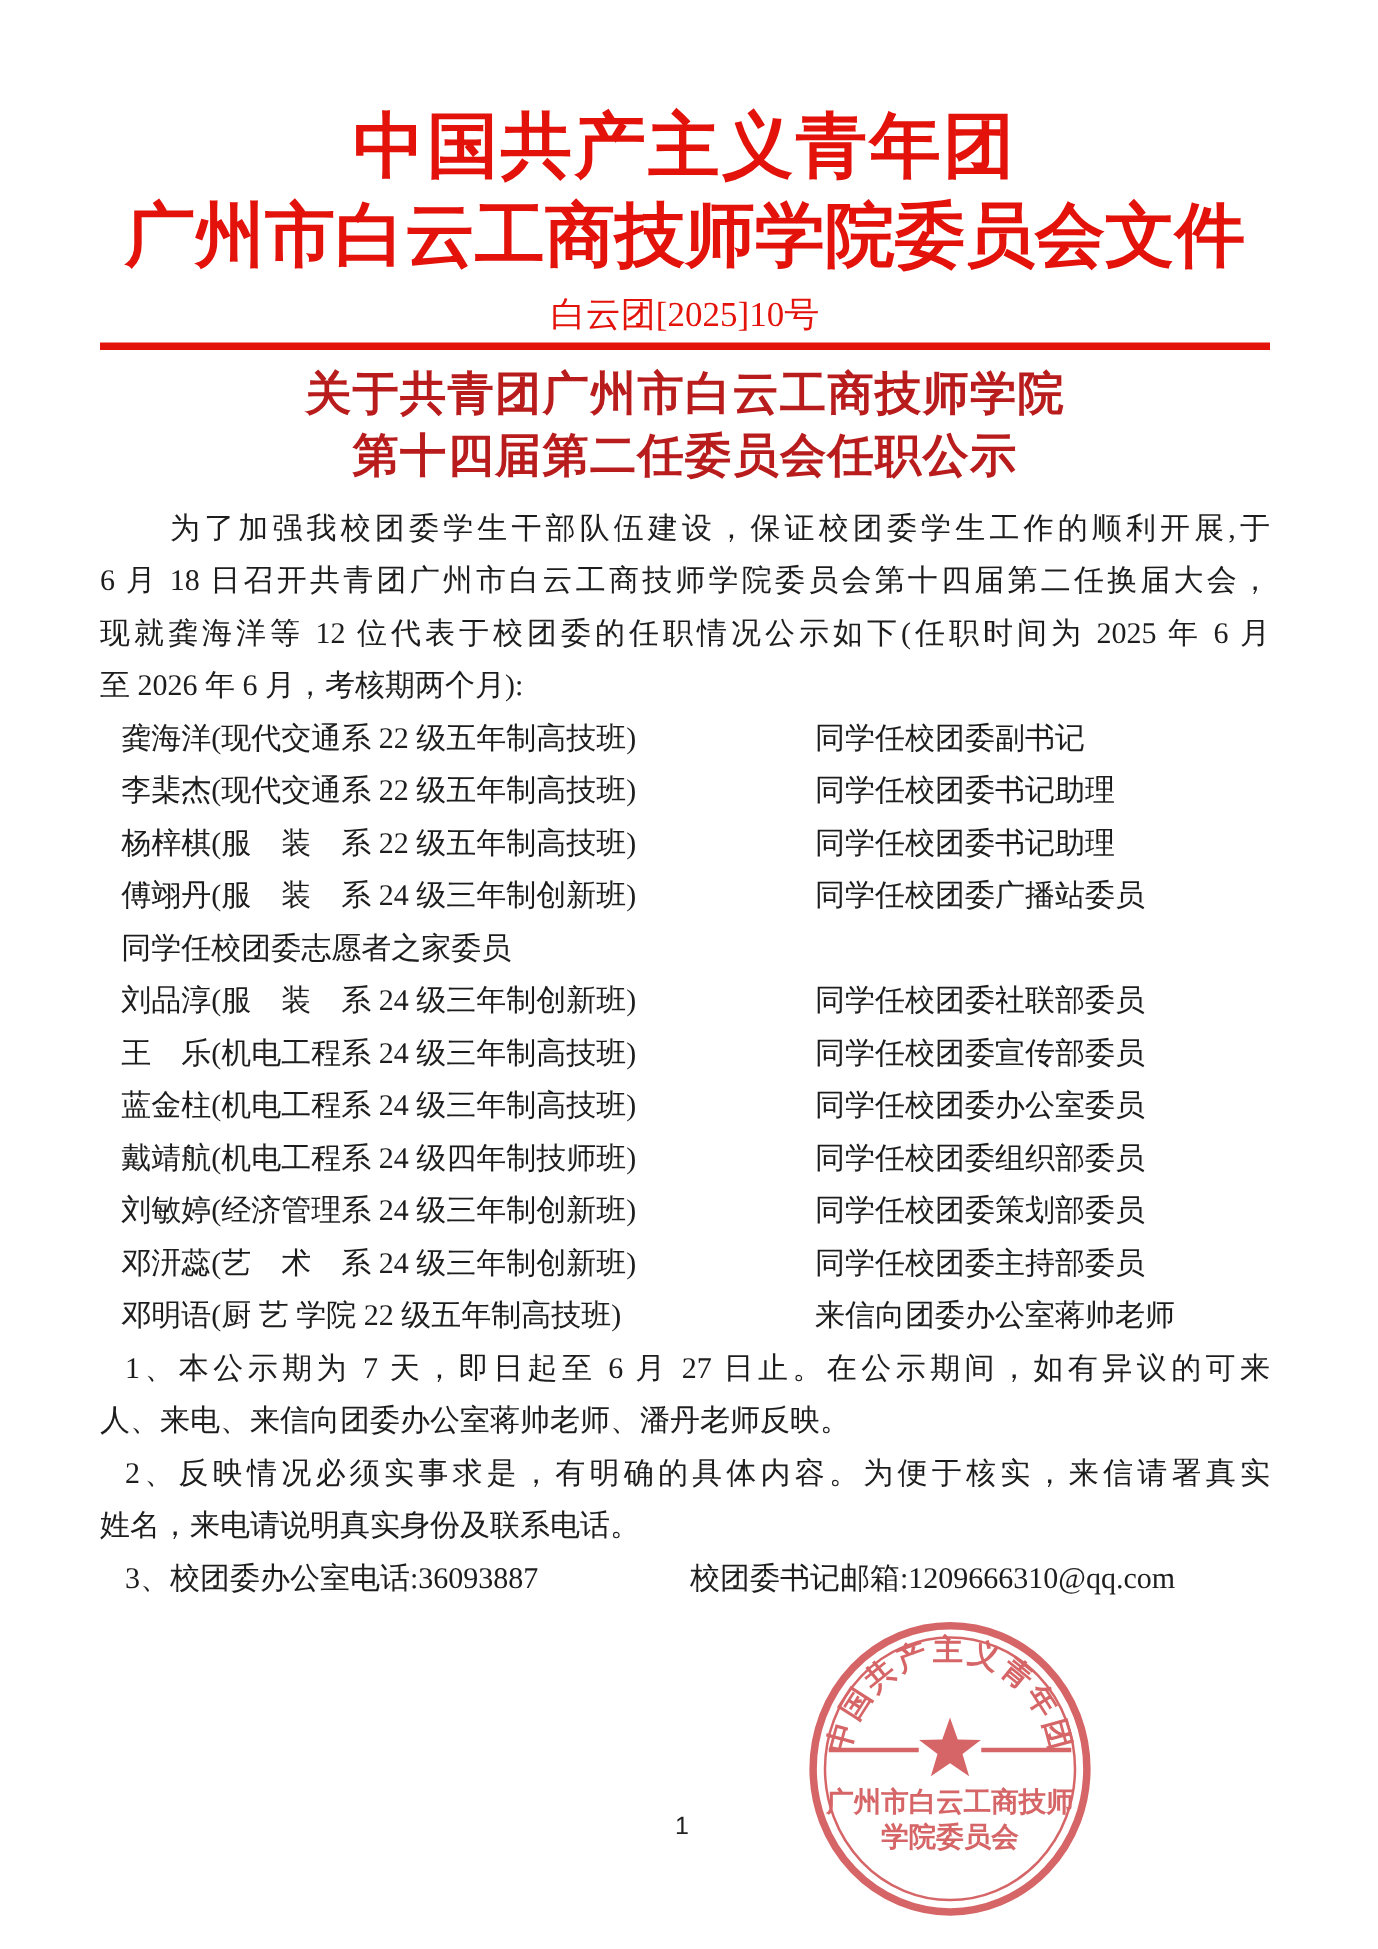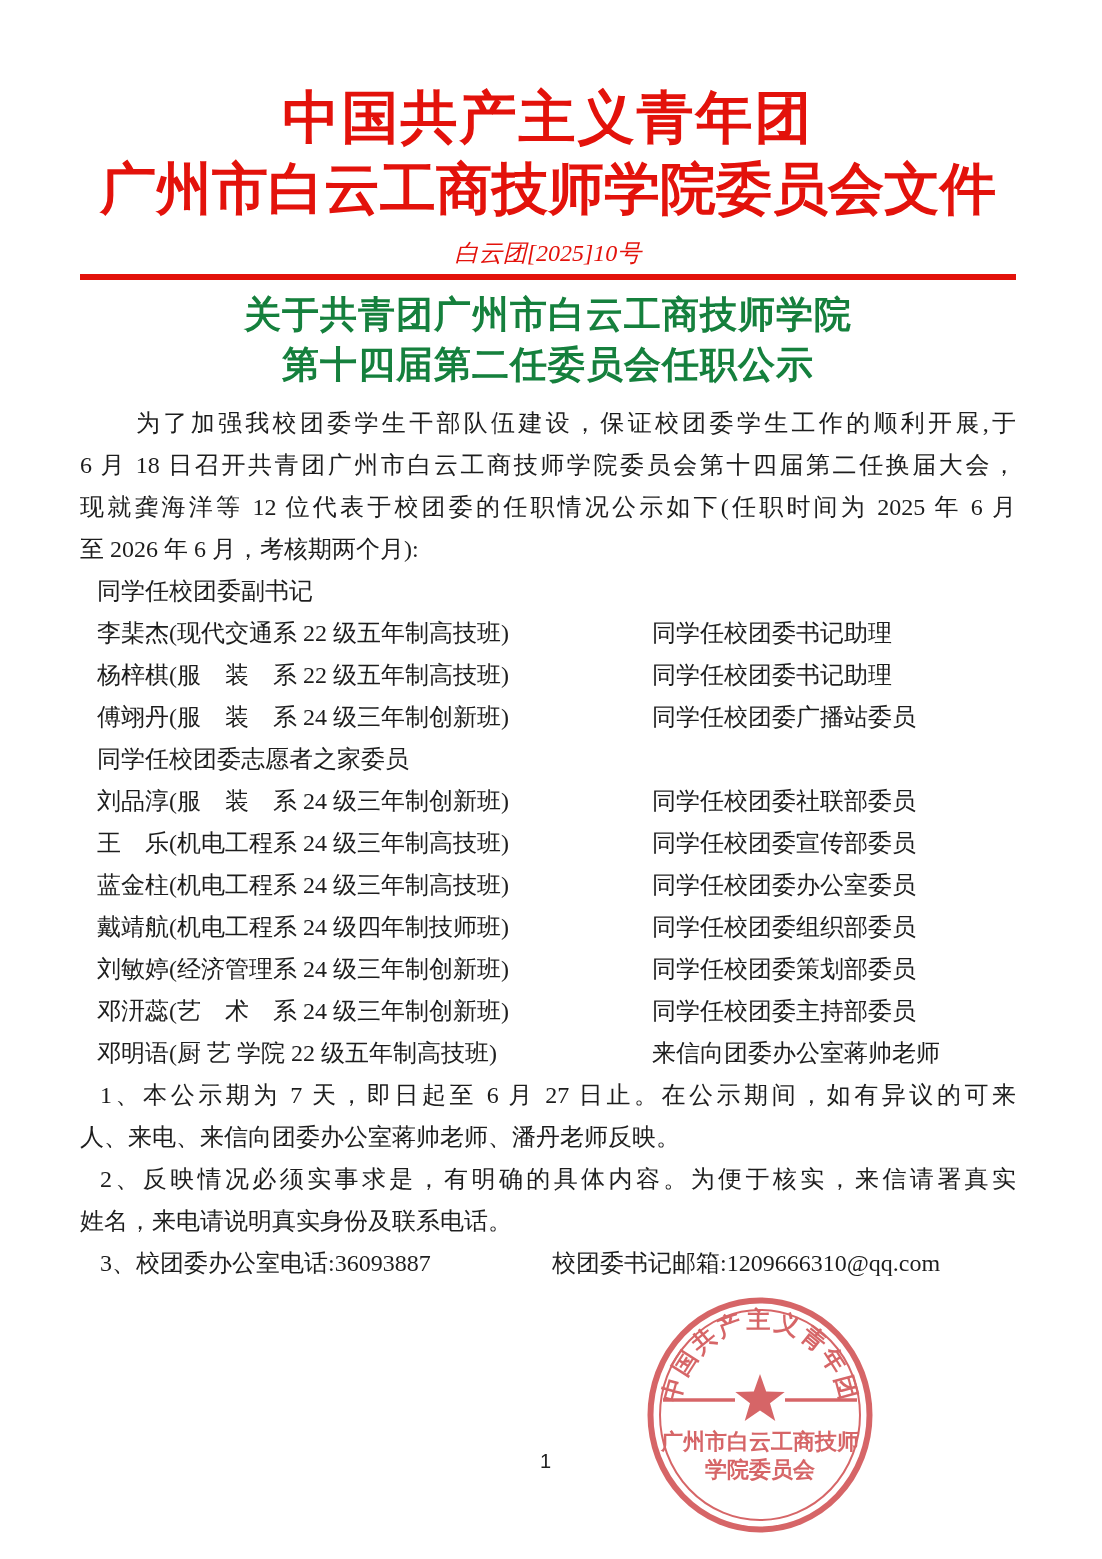--- a/index.html
+++ b/index.html
@@ -9,26 +9,26 @@
     background:#ffffff;
     overflow:hidden;
     font-family:"Liberation Serif","DejaVu Serif",serif;
     color:#1d1d1d;
   }
   .content{padding:0 72px 0 80px;}
   
   .letterhead{padding-top:86px;text-align:center;color:#e3120b;}
   .org-line1{font-size:57px;line-height:64px;font-weight:bold;letter-spacing:2px;}
   .org-line2{font-size:56px;line-height:62px;font-weight:bold;margin-top:8px;letter-spacing:0px;}
-  .doc-number{font-size:24px;line-height:30px;margin-top:18px;font-weight:normal;font-style:italic;}
+  .doc-number{font-size:28px;line-height:30px;margin-top:18px;font-weight:normal;}
   .red-rule{height:6px;margin-top:6px;background:#e3120b;}
   
   .doc-title{margin-top:10px;text-align:center;
     font-family:"Liberation Sans","DejaVu Sans",sans-serif;font-weight:bold;}
-  .title-line{font-size:37px;line-height:50px;letter-spacing:1px;color:#15803d;}
+  .title-line{font-size:37px;line-height:50px;letter-spacing:1px;color:#b91c1c;}
   
   .bodytext{font-size:24px;line-height:42px;}
   .intro{margin-top:12px;}
   .line{white-space:nowrap;}
   .just{white-space:normal;text-align:justify;text-align-last:justify;}
   .indent2{text-indent:56px;}
   .indent1{text-indent:20px;}
   
   .appt-row{display:flex;padding-left:17px;}
   .appt-person{width:555px;flex:none;}
@@ -65,20 +65,21 @@
 
     <section class="bodytext intro">
       <div class="line just indent2">为了加强我校团委学生干部队伍建设，保证校团委学生工作的顺利开展,于</div>
       <div class="line just">6 月 18 日召开共青团广州市白云工商技师学院委员会第十四届第二任换届大会，</div>
       <div class="line just">现就龚海洋等 12 位代表于校团委的任职情况公示如下(任职时间为 2025 年 6 月</div>
       <div class="line">至 2026 年 6 月，考核期两个月):</div>
     </section>
 
     <section class="bodytext">
       <div class="appt-row">
+        <span class="appt-person">龚海洋(现代交通系 22 级五年制高技班)</span>
         <span class="appt-role">同学任校团委副书记</span>
       </div>
       <div class="appt-row">
         <span class="appt-person">李棐杰(现代交通系 22 级五年制高技班)</span>
         <span class="appt-role">同学任校团委书记助理</span>
       </div>
       <div class="appt-row">
         <span class="appt-person">杨梓棋(服　装　系 22 级五年制高技班)</span>
         <span class="appt-role">同学任校团委书记助理</span>
       </div>

